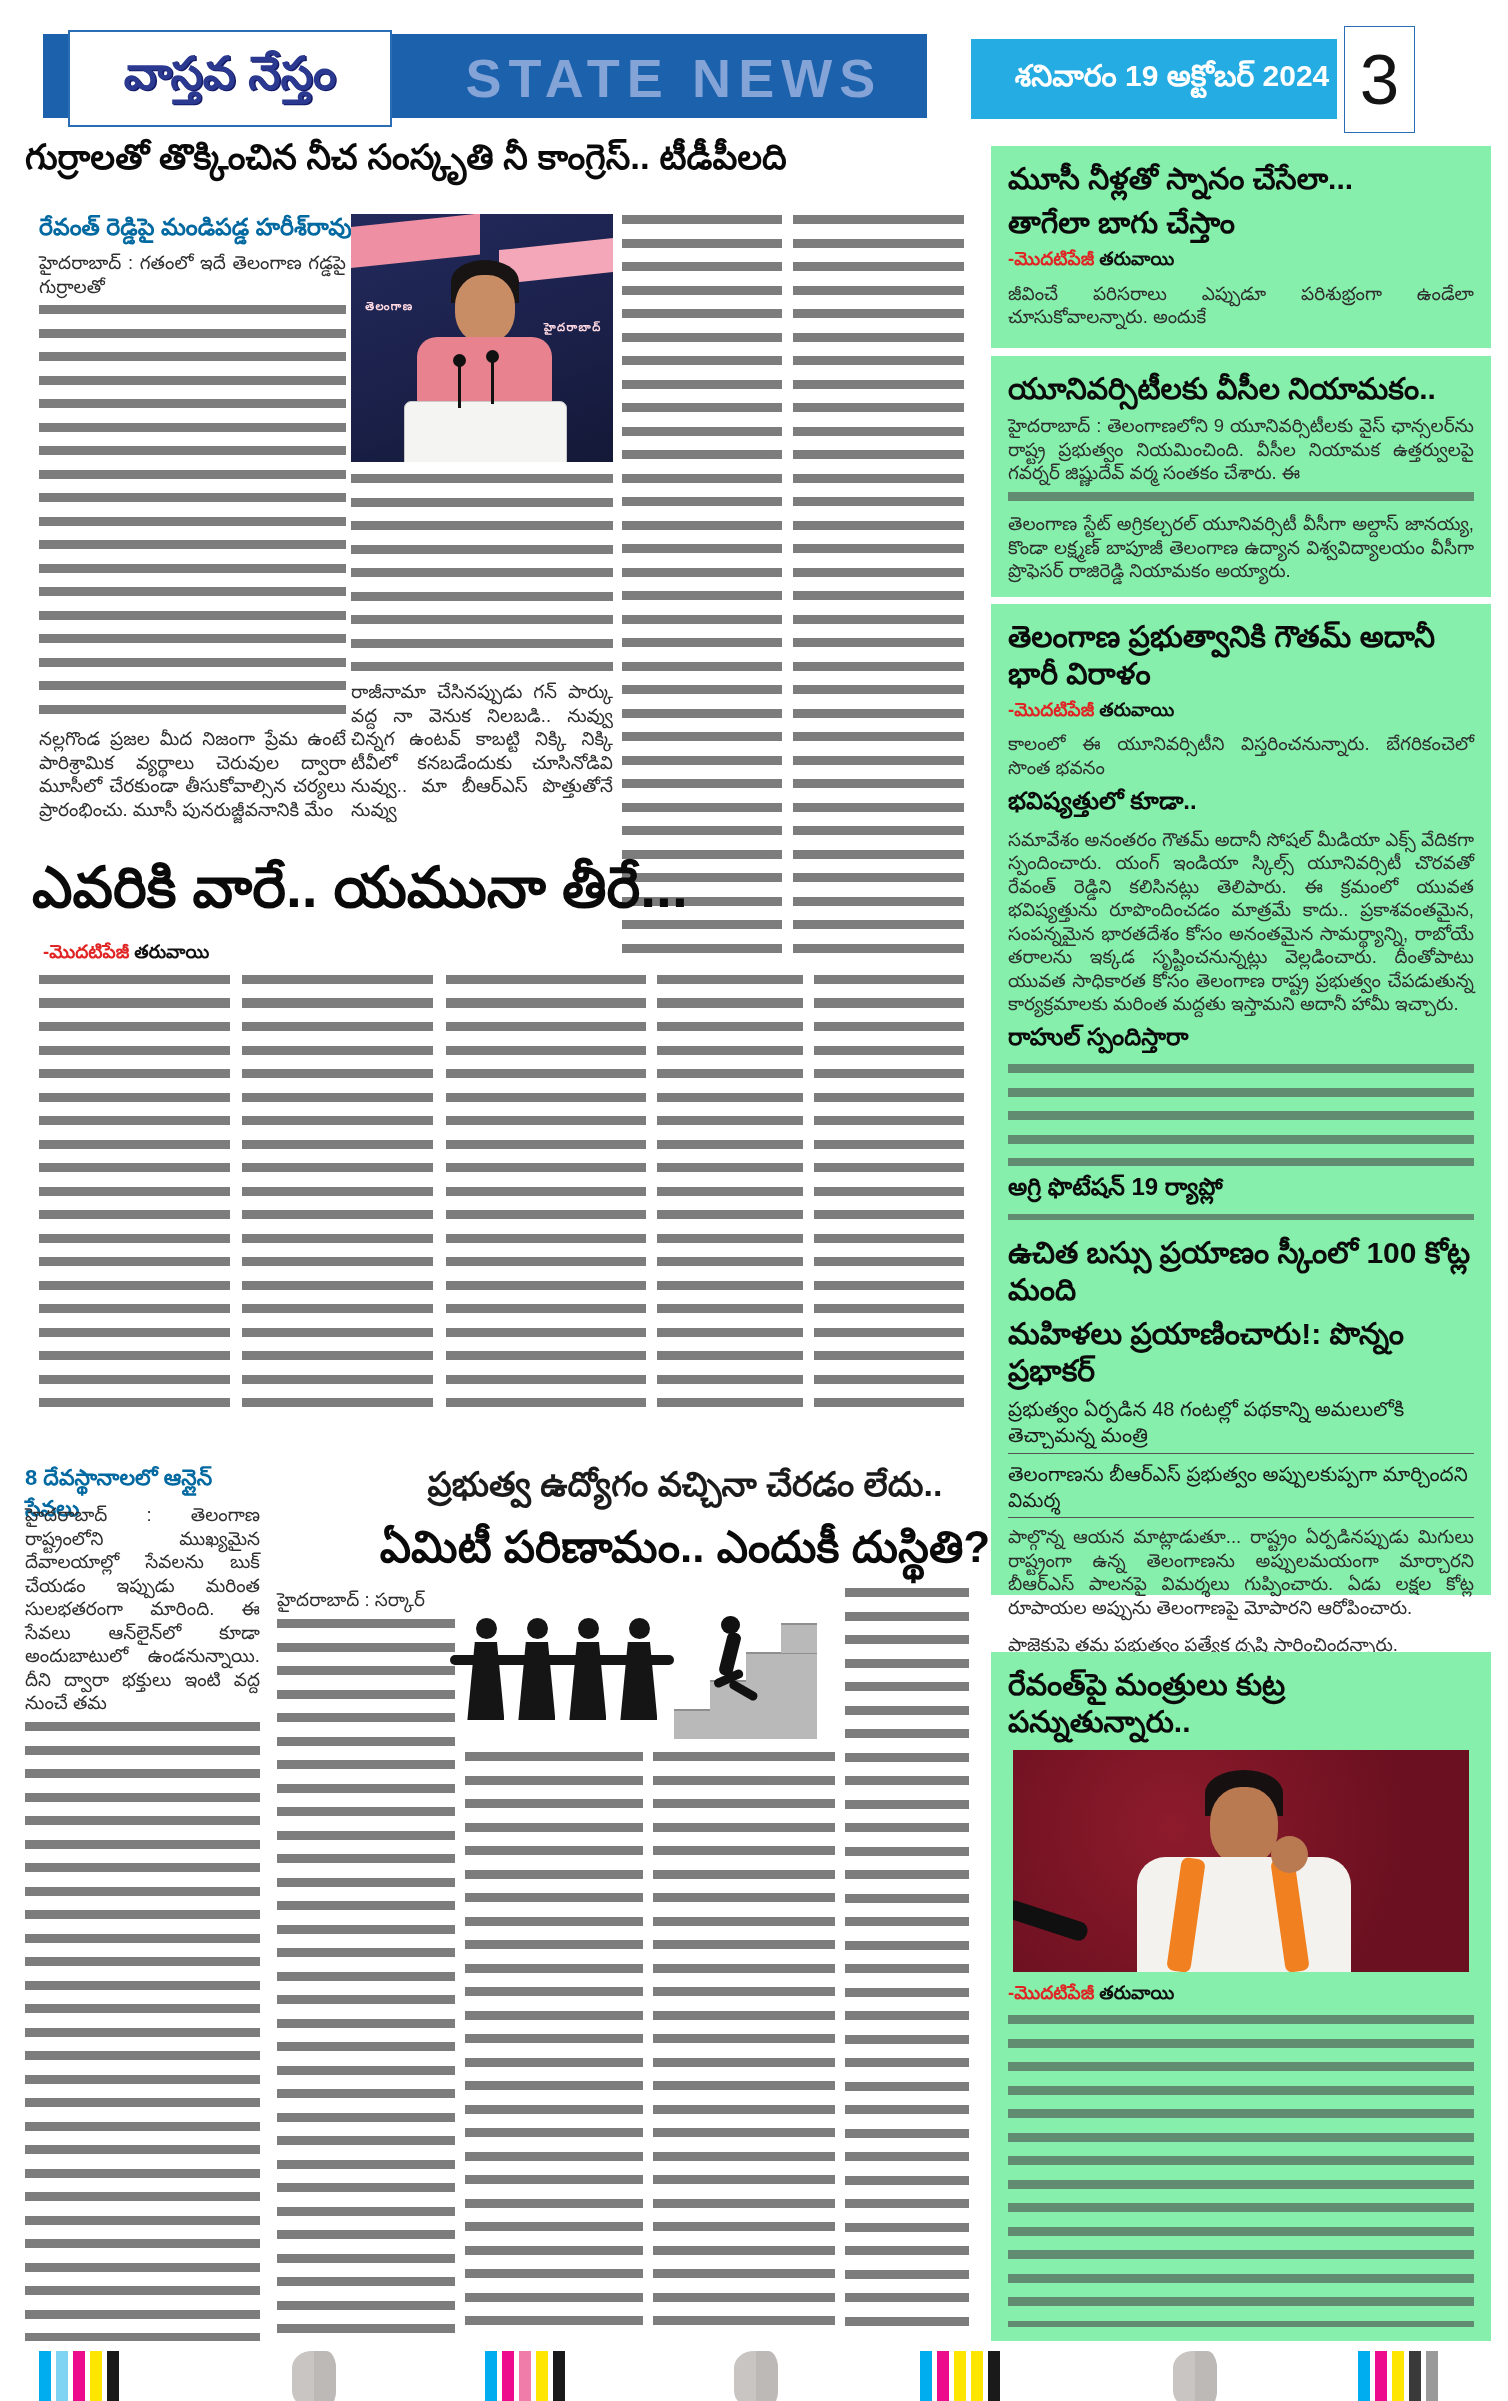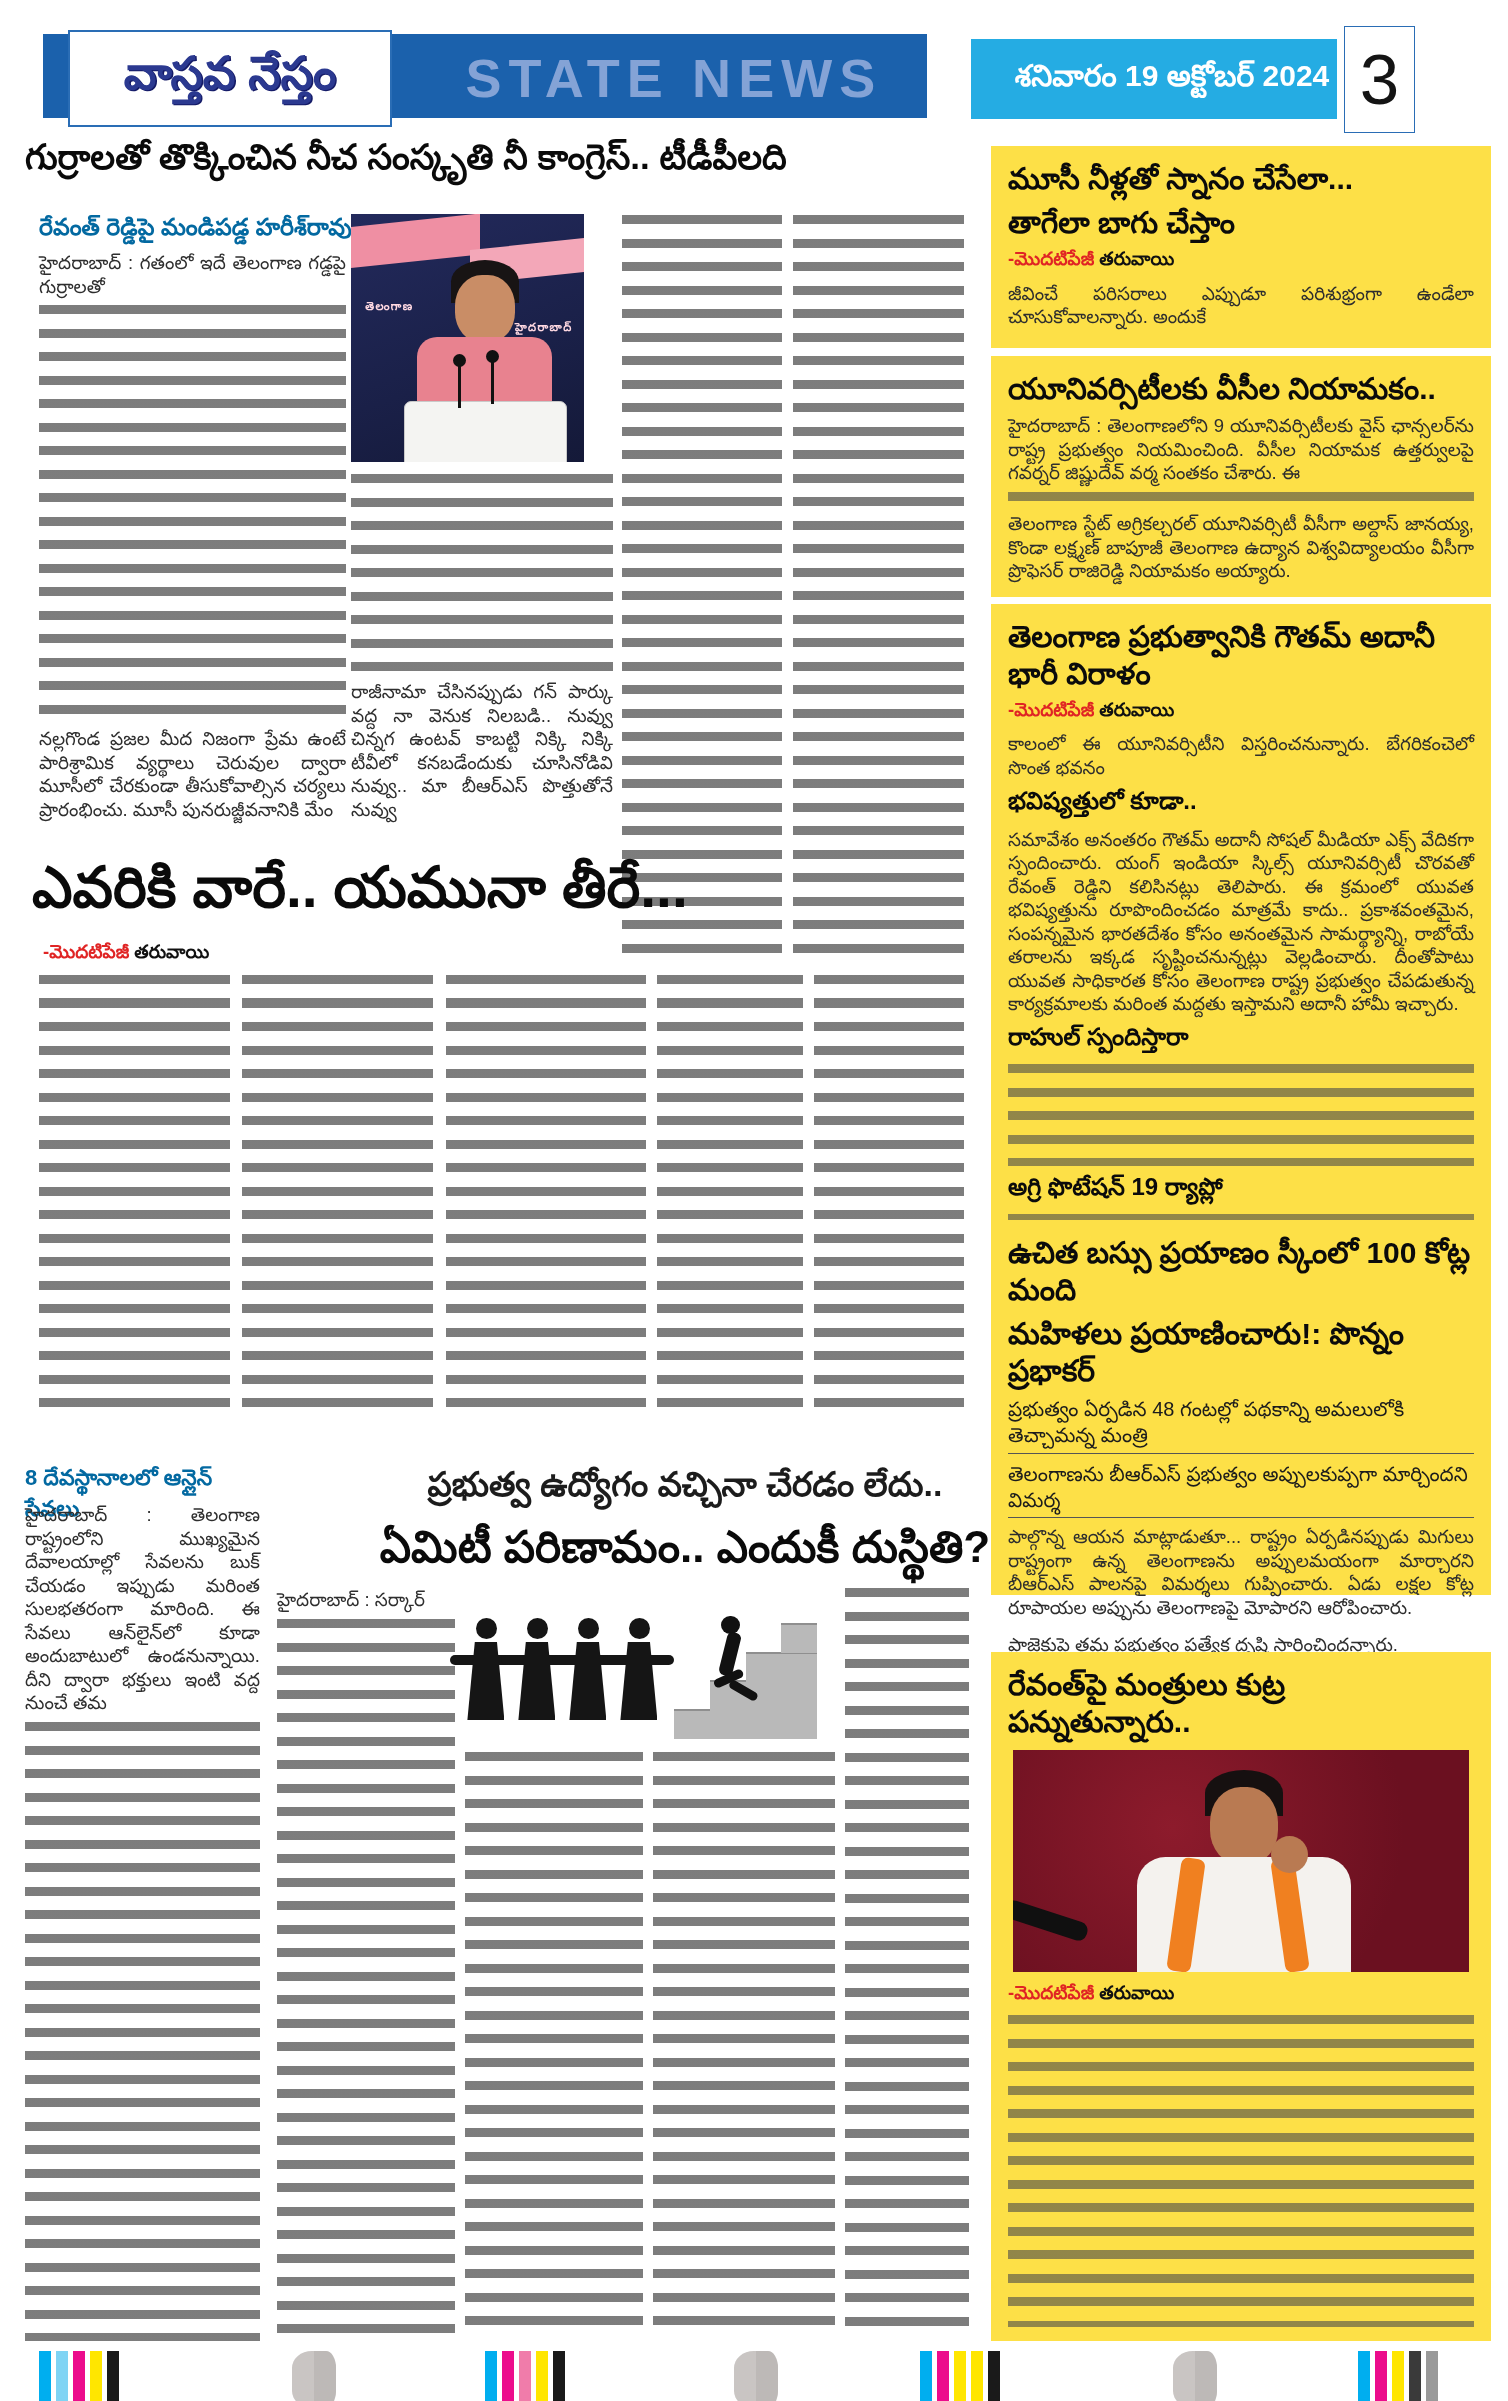--- a/index.html
+++ b/index.html
@@ -6,21 +6,21 @@
   body{width:1508px;height:2401px;position:relative;font-family:"Liberation Sans",sans-serif;color:#222;overflow:hidden;}
   .abs{position:absolute;box-sizing:border-box;}
   
   .fill{background:repeating-linear-gradient(to bottom,#4a4a4a 0 9.3px,transparent 9.3px 23.5px);opacity:.72;flex:1 1 auto;}
   .fill.lite{opacity:.6;}
   .bt{font-size:18.5px;line-height:23.5px;color:#2e2e2e;text-align:justify;word-break:break-word;}
   .col{display:flex;flex-direction:column;gap:7.1px;}
   .hl{font-weight:bold;color:#0369a1;}
   .byline{font-size:18.5px;font-weight:bold;color:#111;}
   .byline .red{color:#e02424;}
-  .panel{position:absolute;left:991px;width:500px;background:#fde047;padding:14.3px 17px;box-sizing:border-box;display:flex;flex-direction:column;gap:7.1px;}
+  .panel{position:absolute;left:991px;width:500px;background:#86efac;padding:14.3px 17px;box-sizing:border-box;display:flex;flex-direction:column;gap:7.1px;}
   .panel h2{margin:0;font-size:30px;line-height:37px;color:#0b0b0b;}
   .deck{font-size:20px;line-height:26px;color:#1c1c1c;border-bottom:1.4px solid #555;padding-bottom:4.3px;}
   .subhead{font-size:24px;font-weight:bold;color:#0b0b0b;}
   
   .band{background:#1b61ac;}
   .mast-box{background:#fff;border:2.1px solid #2a6db5;display:flex;align-items:center;justify-content:center;}
   .mast-text{font-size:46px;font-weight:bold;color:#2b3990;text-shadow:1.4px 1.4px 0 #141a66;}
   .statenews{font-size:54px;font-weight:bold;color:#84a3d6;letter-spacing:7.1px;}
   .cyan-band{background:#25ace3;display:flex;align-items:center;justify-content:center;padding-left:36px;}
   .cyan-band span{color:#fff;font-size:30px;font-weight:bold;}
@@ -87,21 +87,21 @@
 
 <div class="abs headline-a1" style="left:25px;top:137px;width:948px;">గుర్రాలతో తొక్కించిన నీచ సంస్కృతి నీ కాంగ్రెస్.. టీడీపీలది</div>
 <div class="abs hl" style="left:39px;top:214px;width:314px;font-size:23.5px;">రేవంత్ రెడ్డిపై మండిపడ్డ హరీశ్‌రావు</div>
 
 <div class="abs col" style="left:39px;top:251px;width:307px;height:570px;">
   <div class="bt">హైదరాబాద్ : గతంలో ఇదే తెలంగాణ గడ్డపై గుర్రాలతో</div>
   <div class="fill"></div>
   <div class="bt">నల్లగొండ ప్రజల మీద నిజంగా ప్రేమ ఉంటే పారిశ్రామిక వ్యర్థాలు చెరువుల ద్వారా మూసీలో చేరకుండా తీసుకోవాల్సిన చర్యలు ప్రారంభించు. మూసీ పునరుజ్జీవనానికి మేం</div>
 </div>
 
-<div class="abs photo1" style="left:351px;top:214px;width:233px;height:248px;">
+<div class="abs photo1" style="left:351px;top:214px;width:262px;height:248px;">
   <div class="ribbon" style="left:-14.3px;top:7.1px;width:143px;height:41px;"></div>
   <div class="ribbon" style="right:-21.4px;top:28.5px;width:135px;height:34px;background:#f3a7b8;"></div>
   <span class="pb-label" style="left:14.3px;top:86px;">తెలంగాణ</span>
   <span class="pb-label" style="right:11.4px;top:107px;">హైదరాబాద్</span>
   <div class="p1-hair" style="left:100px;top:46px;"></div>
   <div class="p1-face" style="left:104px;top:61px;"></div>
   <div class="p1-body" style="left:66px;top:123px;"></div>
   <div class="p1-podium" style="left:53px;top:187px;width:161px;height:61px;"></div>
   <div class="mic" style="left:107px;top:151px;"></div>
   <div class="mic" style="left:140px;top:147px;"></div>

